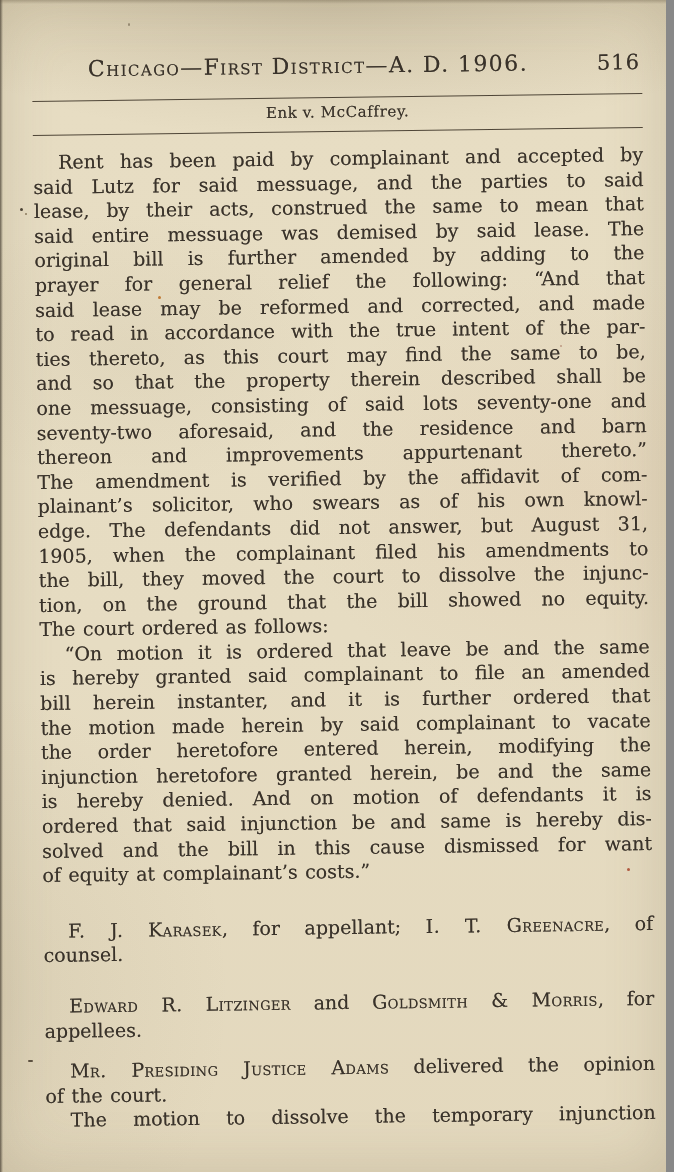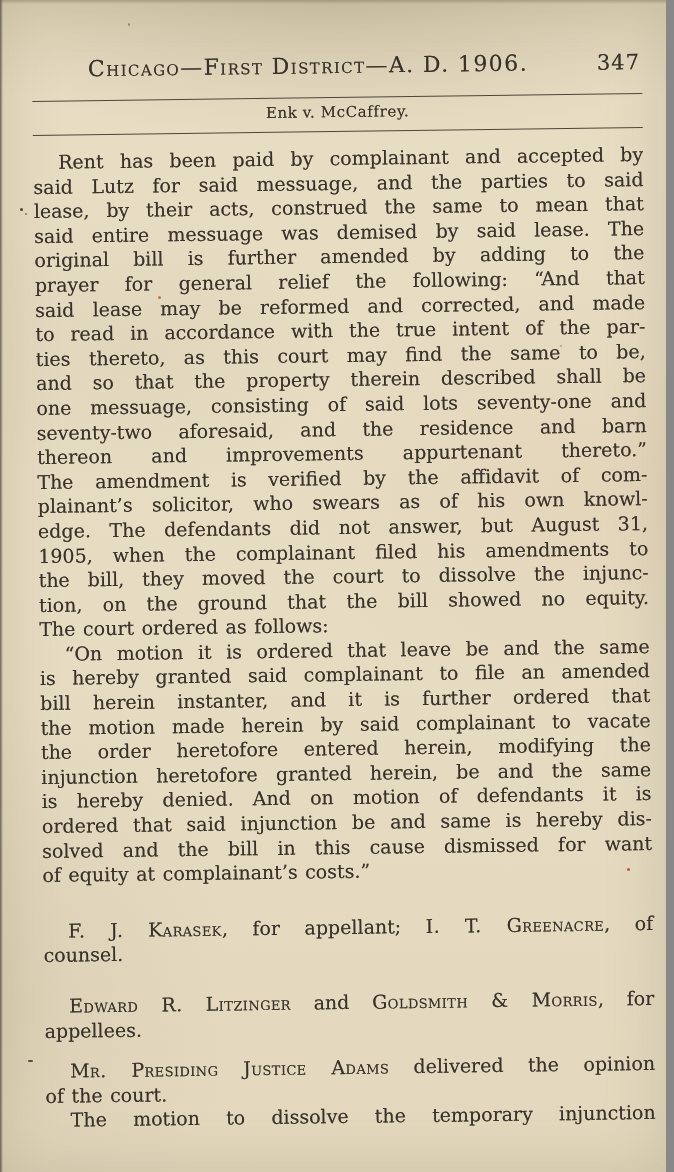--- a/index.html
+++ b/index.html
@@ -86,21 +86,21 @@
 </head>
 <body>
 
 <div class="page">
   <div class="edge-left"></div>
   <div class="edge-top"></div>
 
   <div class="content">
     <div class="header">
       <span class="header-title">Chicago—First District—A. D. 1906.</span>
-      <span class="page-number">347</span>
+      <span class="page-number">516</span>
     </div>
 
     <div class="rule rule-top"></div>
     <div class="case-name">Enk v. McCaffrey.</div>
     <div class="rule rule-bottom"></div>
 
     <div class="para para-first">
         <div class="line indent"><span>Rent has been paid by complainant and accepted by</span></div>
         <div class="line"><span>said Lutz for said messuage, and the parties to said</span></div>
         <div class="line"><span>lease, by their acts, construed the same to mean that</span></div>

